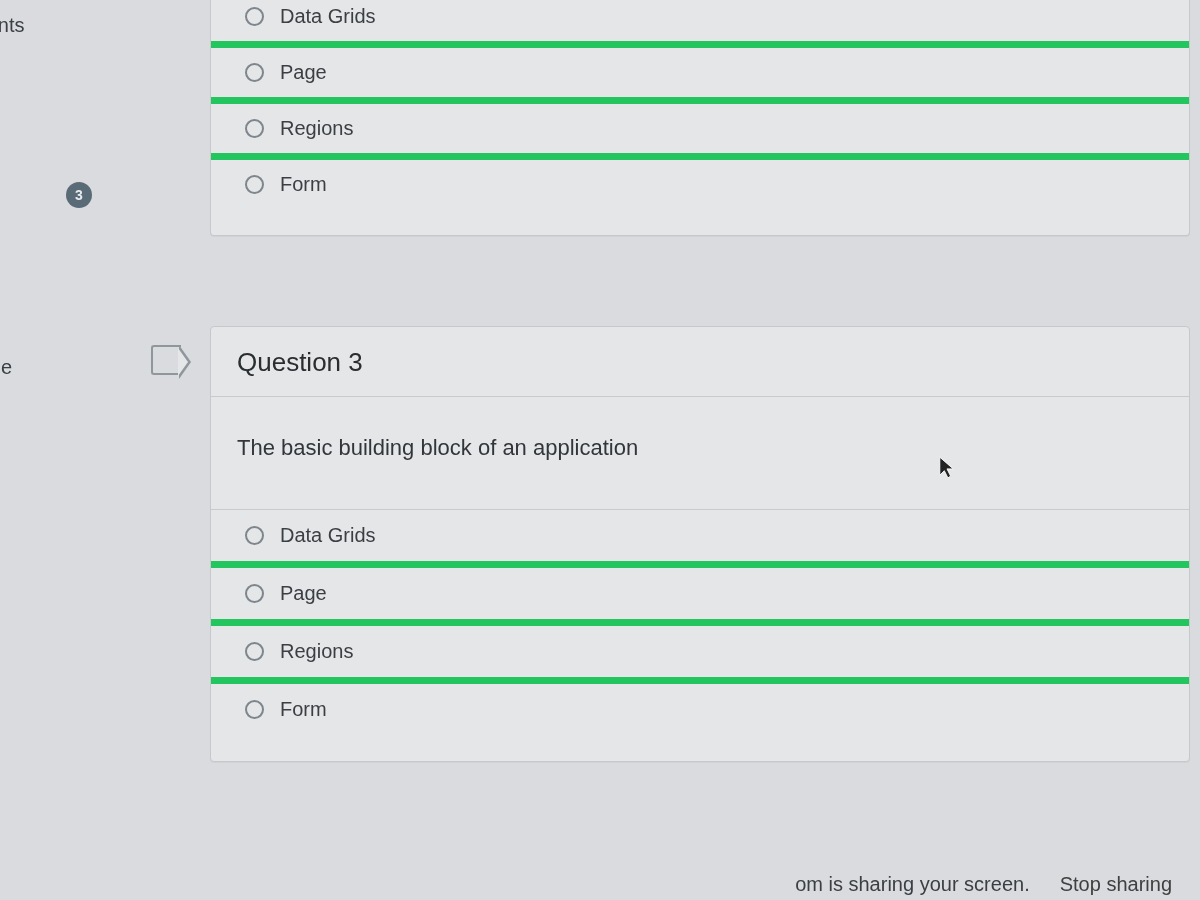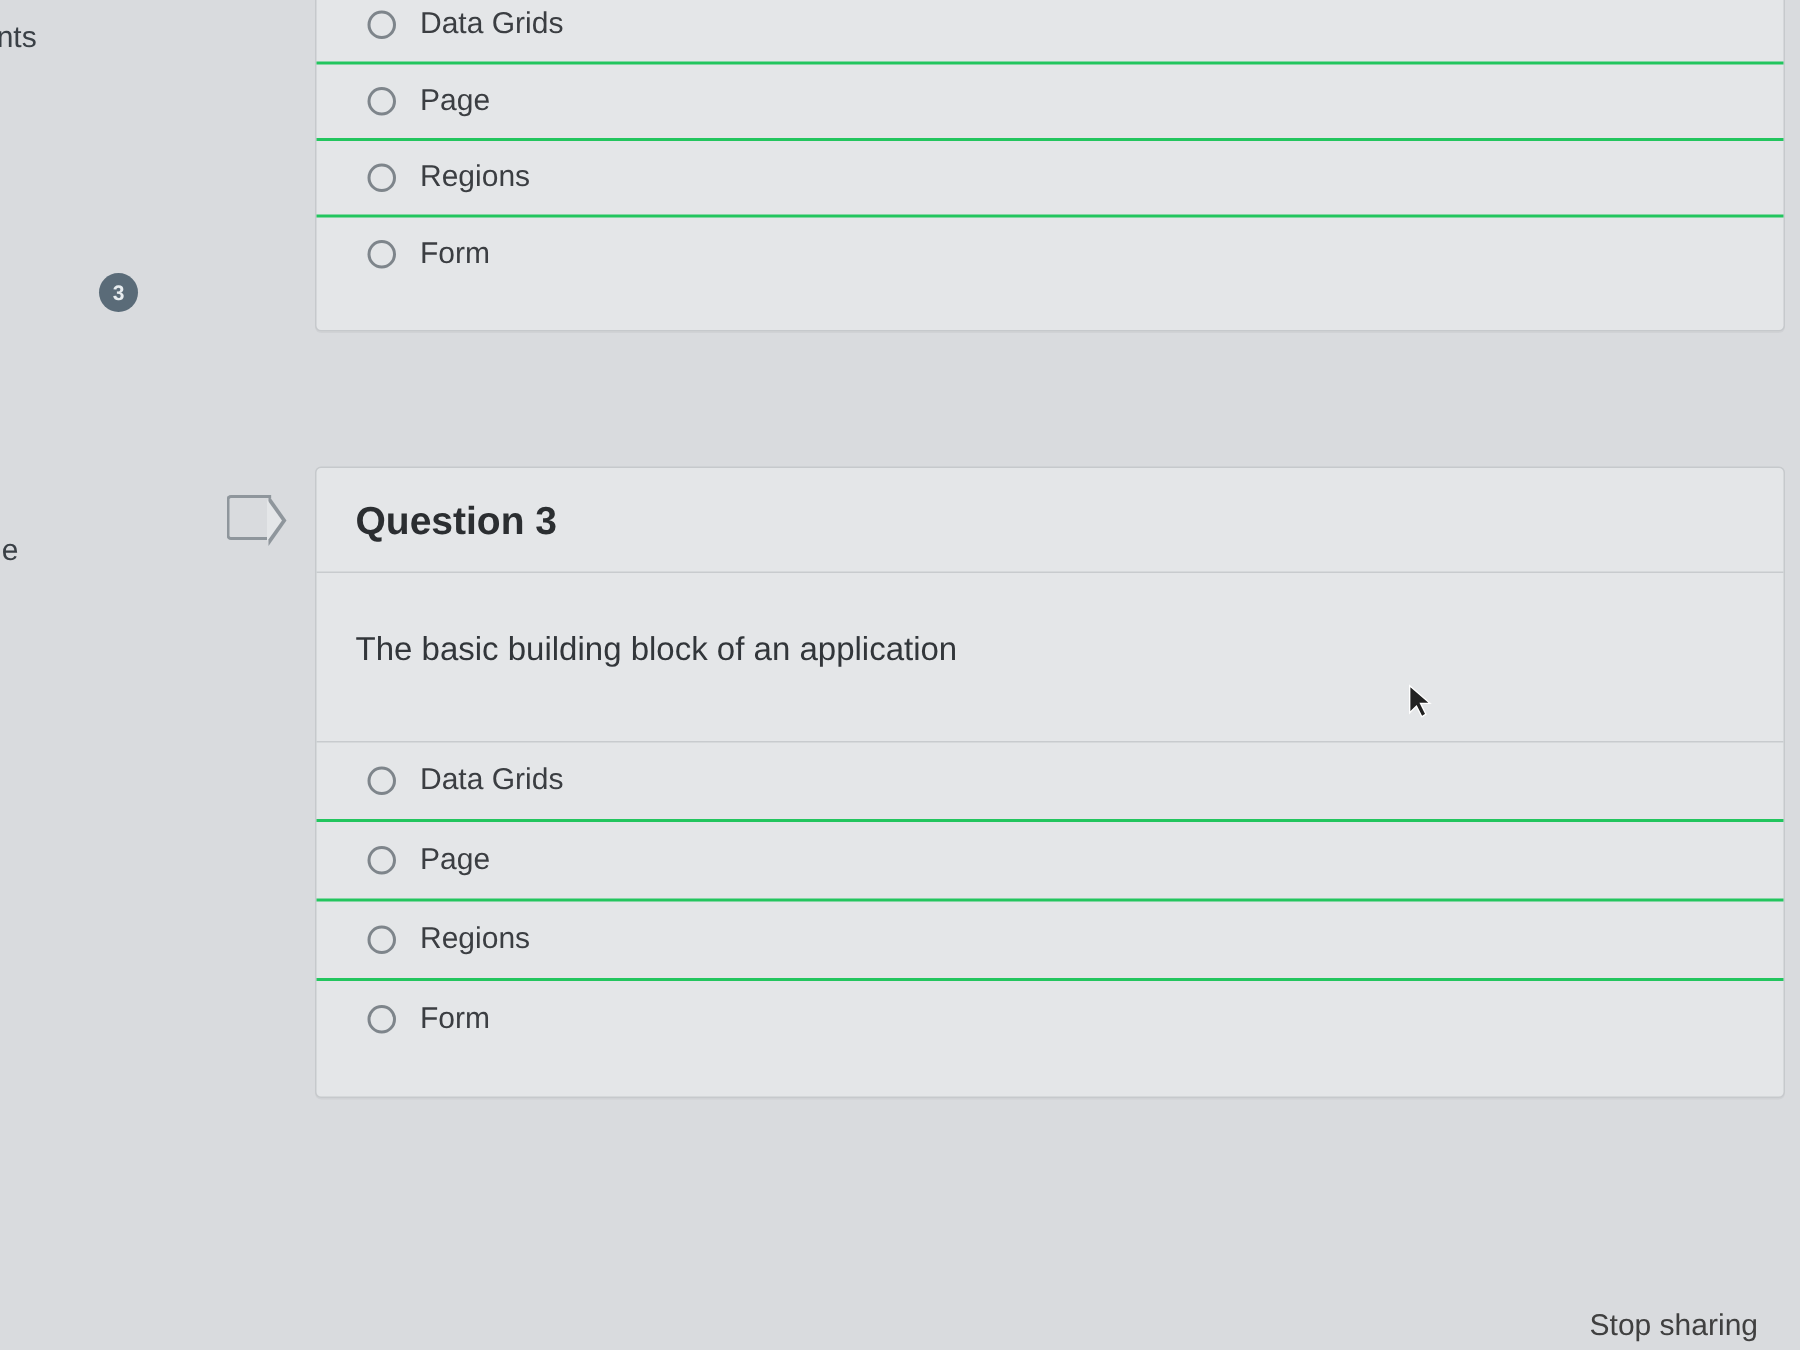--- a/index.html
+++ b/index.html
@@ -57,41 +57,41 @@
     margin-left: 100px;
     margin-bottom: 90px;
     box-shadow: 0 1px 0 rgba(0,0,0,0.04);
   }
   .card.first { margin-top: -8px; border-top: none; border-top-left-radius:0; border-top-right-radius:0;}
   .option {
     display: flex;
     align-items: center;
     gap: 16px;
     padding: 13px 34px;
-    border-top: 2px solid #22c55e;
+    border-top: 7px solid #22c55e;
     font-size: 20px;
     color: #3b3e42;
     cursor: pointer;
   }
   .option:first-child { border-top: none; }
   .radio {
     width: 19px;
     height: 19px;
     border: 2px solid #7e858b;
     border-radius: 50%;
     flex-shrink: 0;
   }
   .q-header {
     padding: 20px 26px 18px 26px;
     border-bottom: 1px solid #c8cbce;
     position: relative;
   }
   .q-title {
     font-size: 26px;
-    font-weight: 700;
+    font-weight: 400;
     color: #2b2e31;
   }
   .q-flag {
     position: absolute;
     left: -60px;
     top: 18px;
   }
   .flag-icon {
     width: 30px;
     height: 30px;
@@ -224,14 +224,15 @@
   </div>
 </div>
 
 <div class="cursor">
   <svg viewBox="0 0 20 28">
       <path d="M2 2 L2 22 L7 17 L11 25 L14 23 L10 15 L17 15 Z" fill="#222" stroke="#fff" stroke-width="1"></path>
     </svg>
 </div>
 
 <div class="share-bar">
+  <span class="share-msg">om is sharing your screen.</span>
   <span class="share-stop">Stop sharing</span>
 </div>
 
 </body></html>

